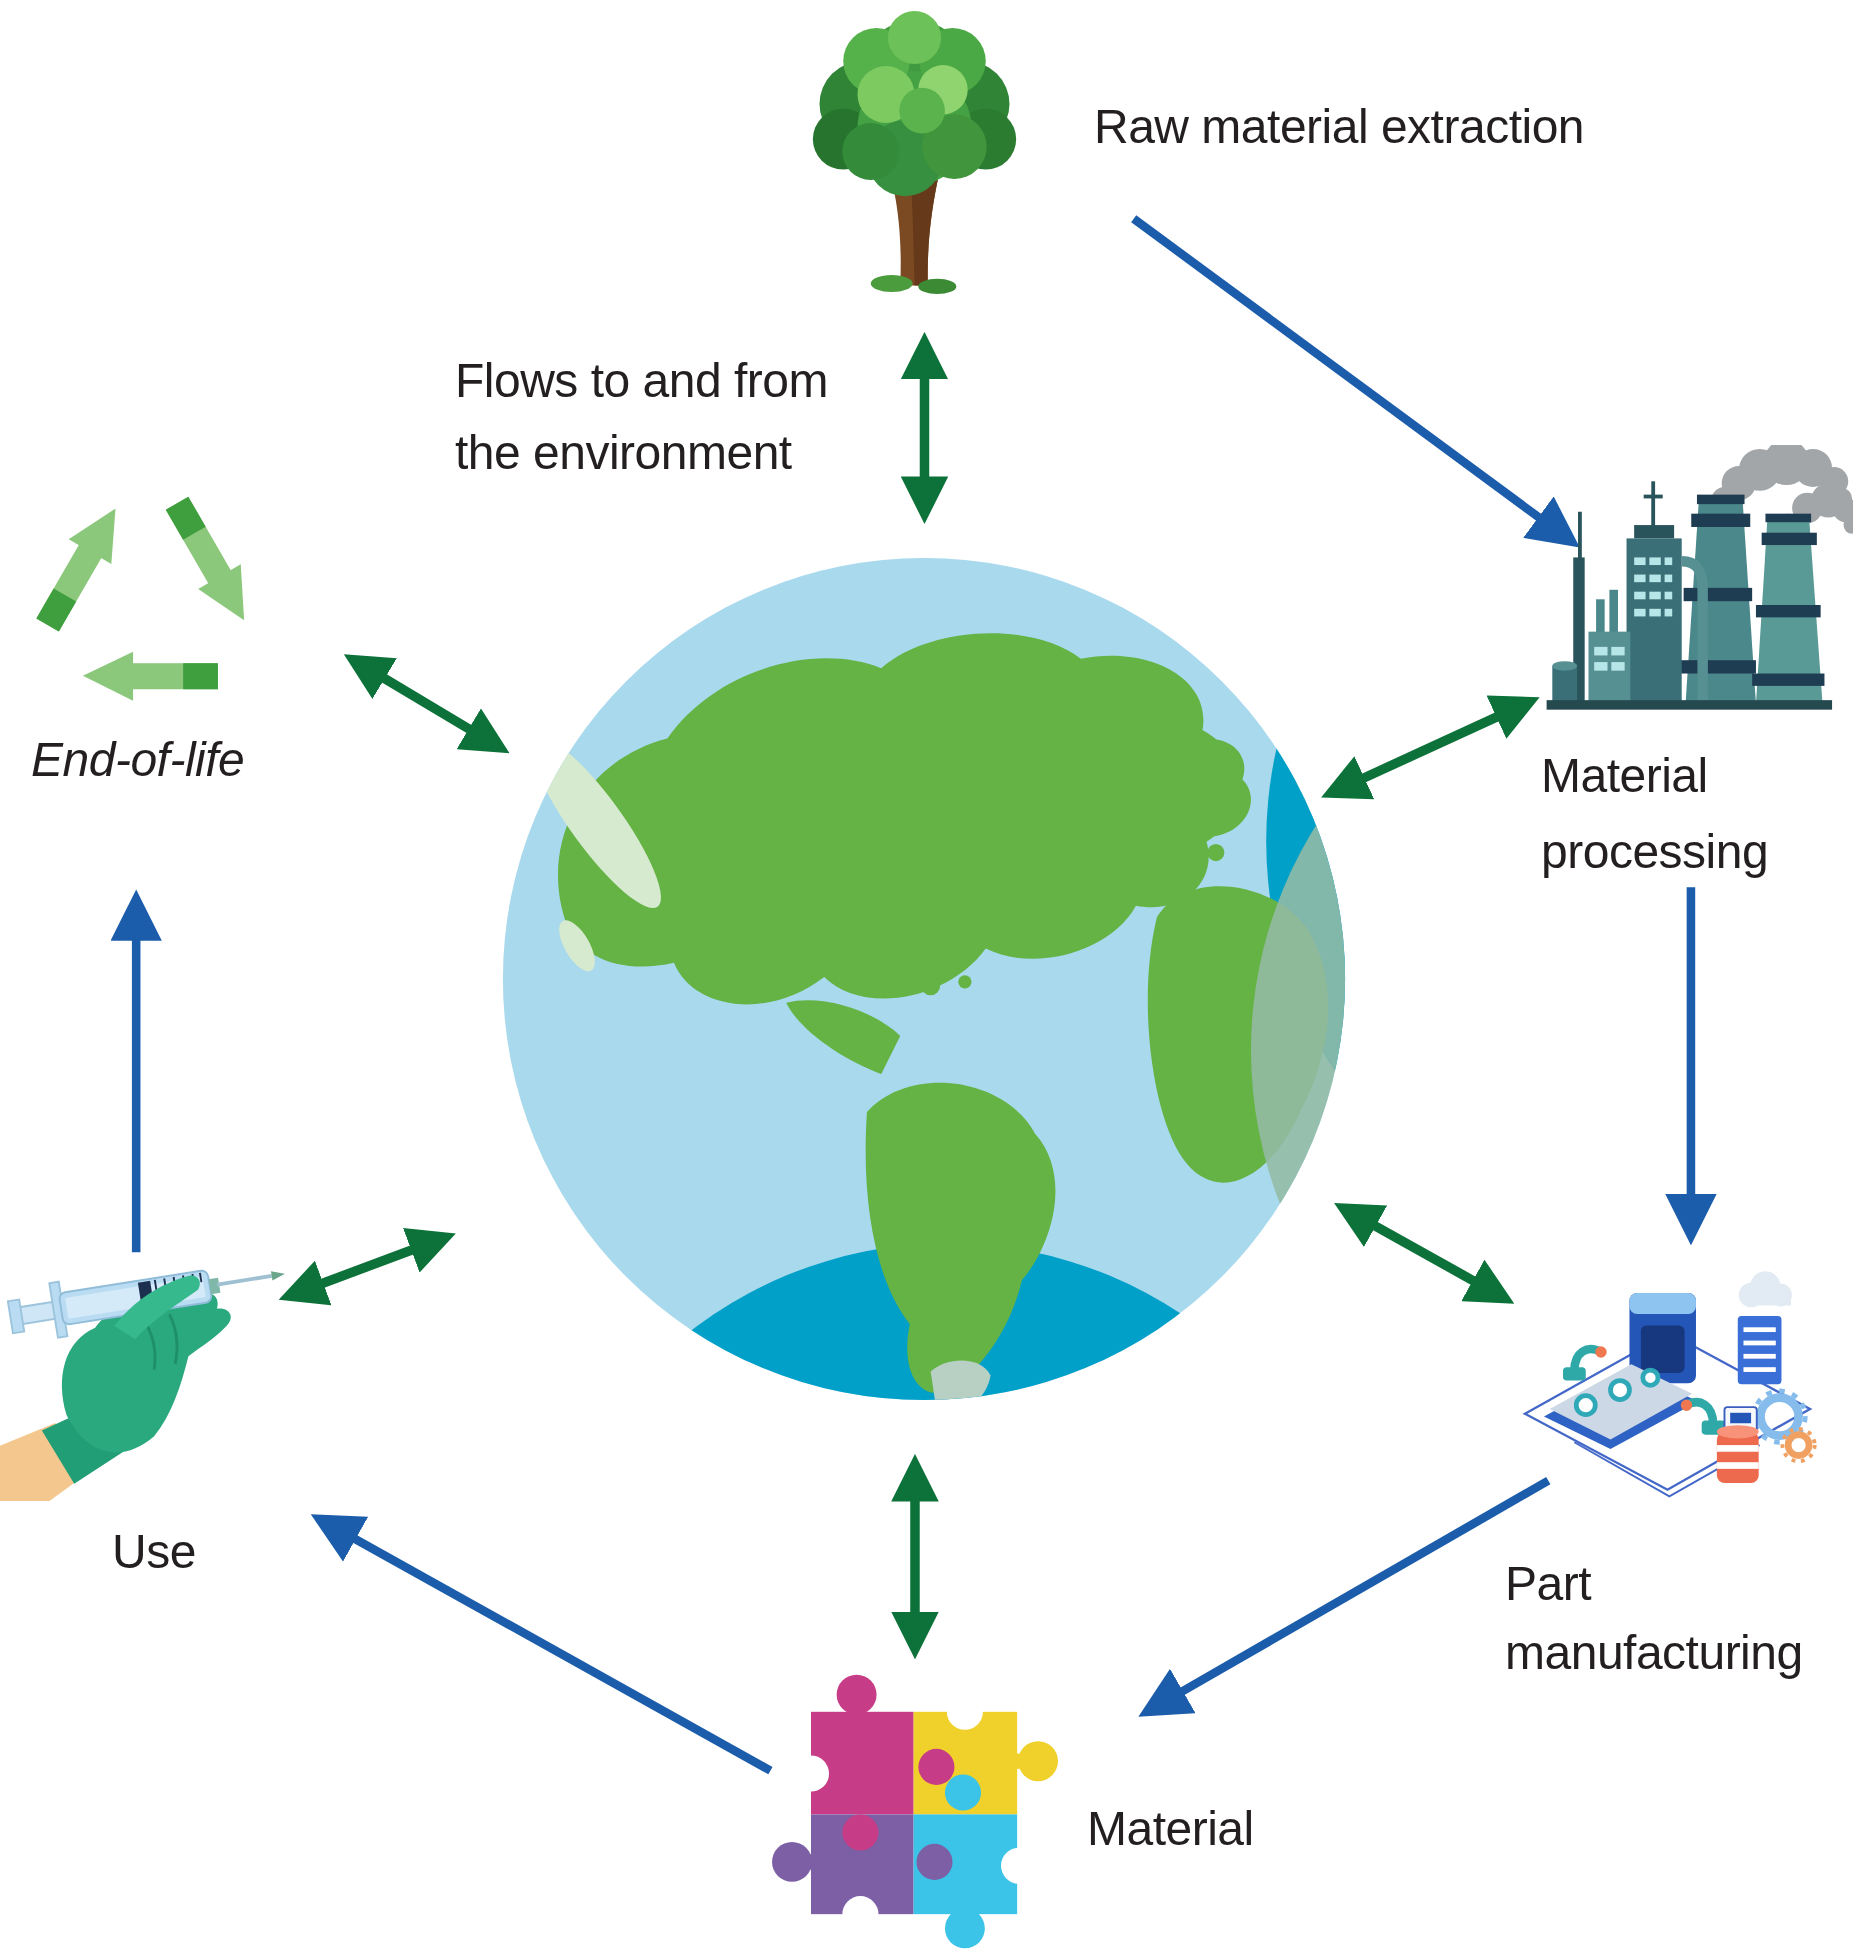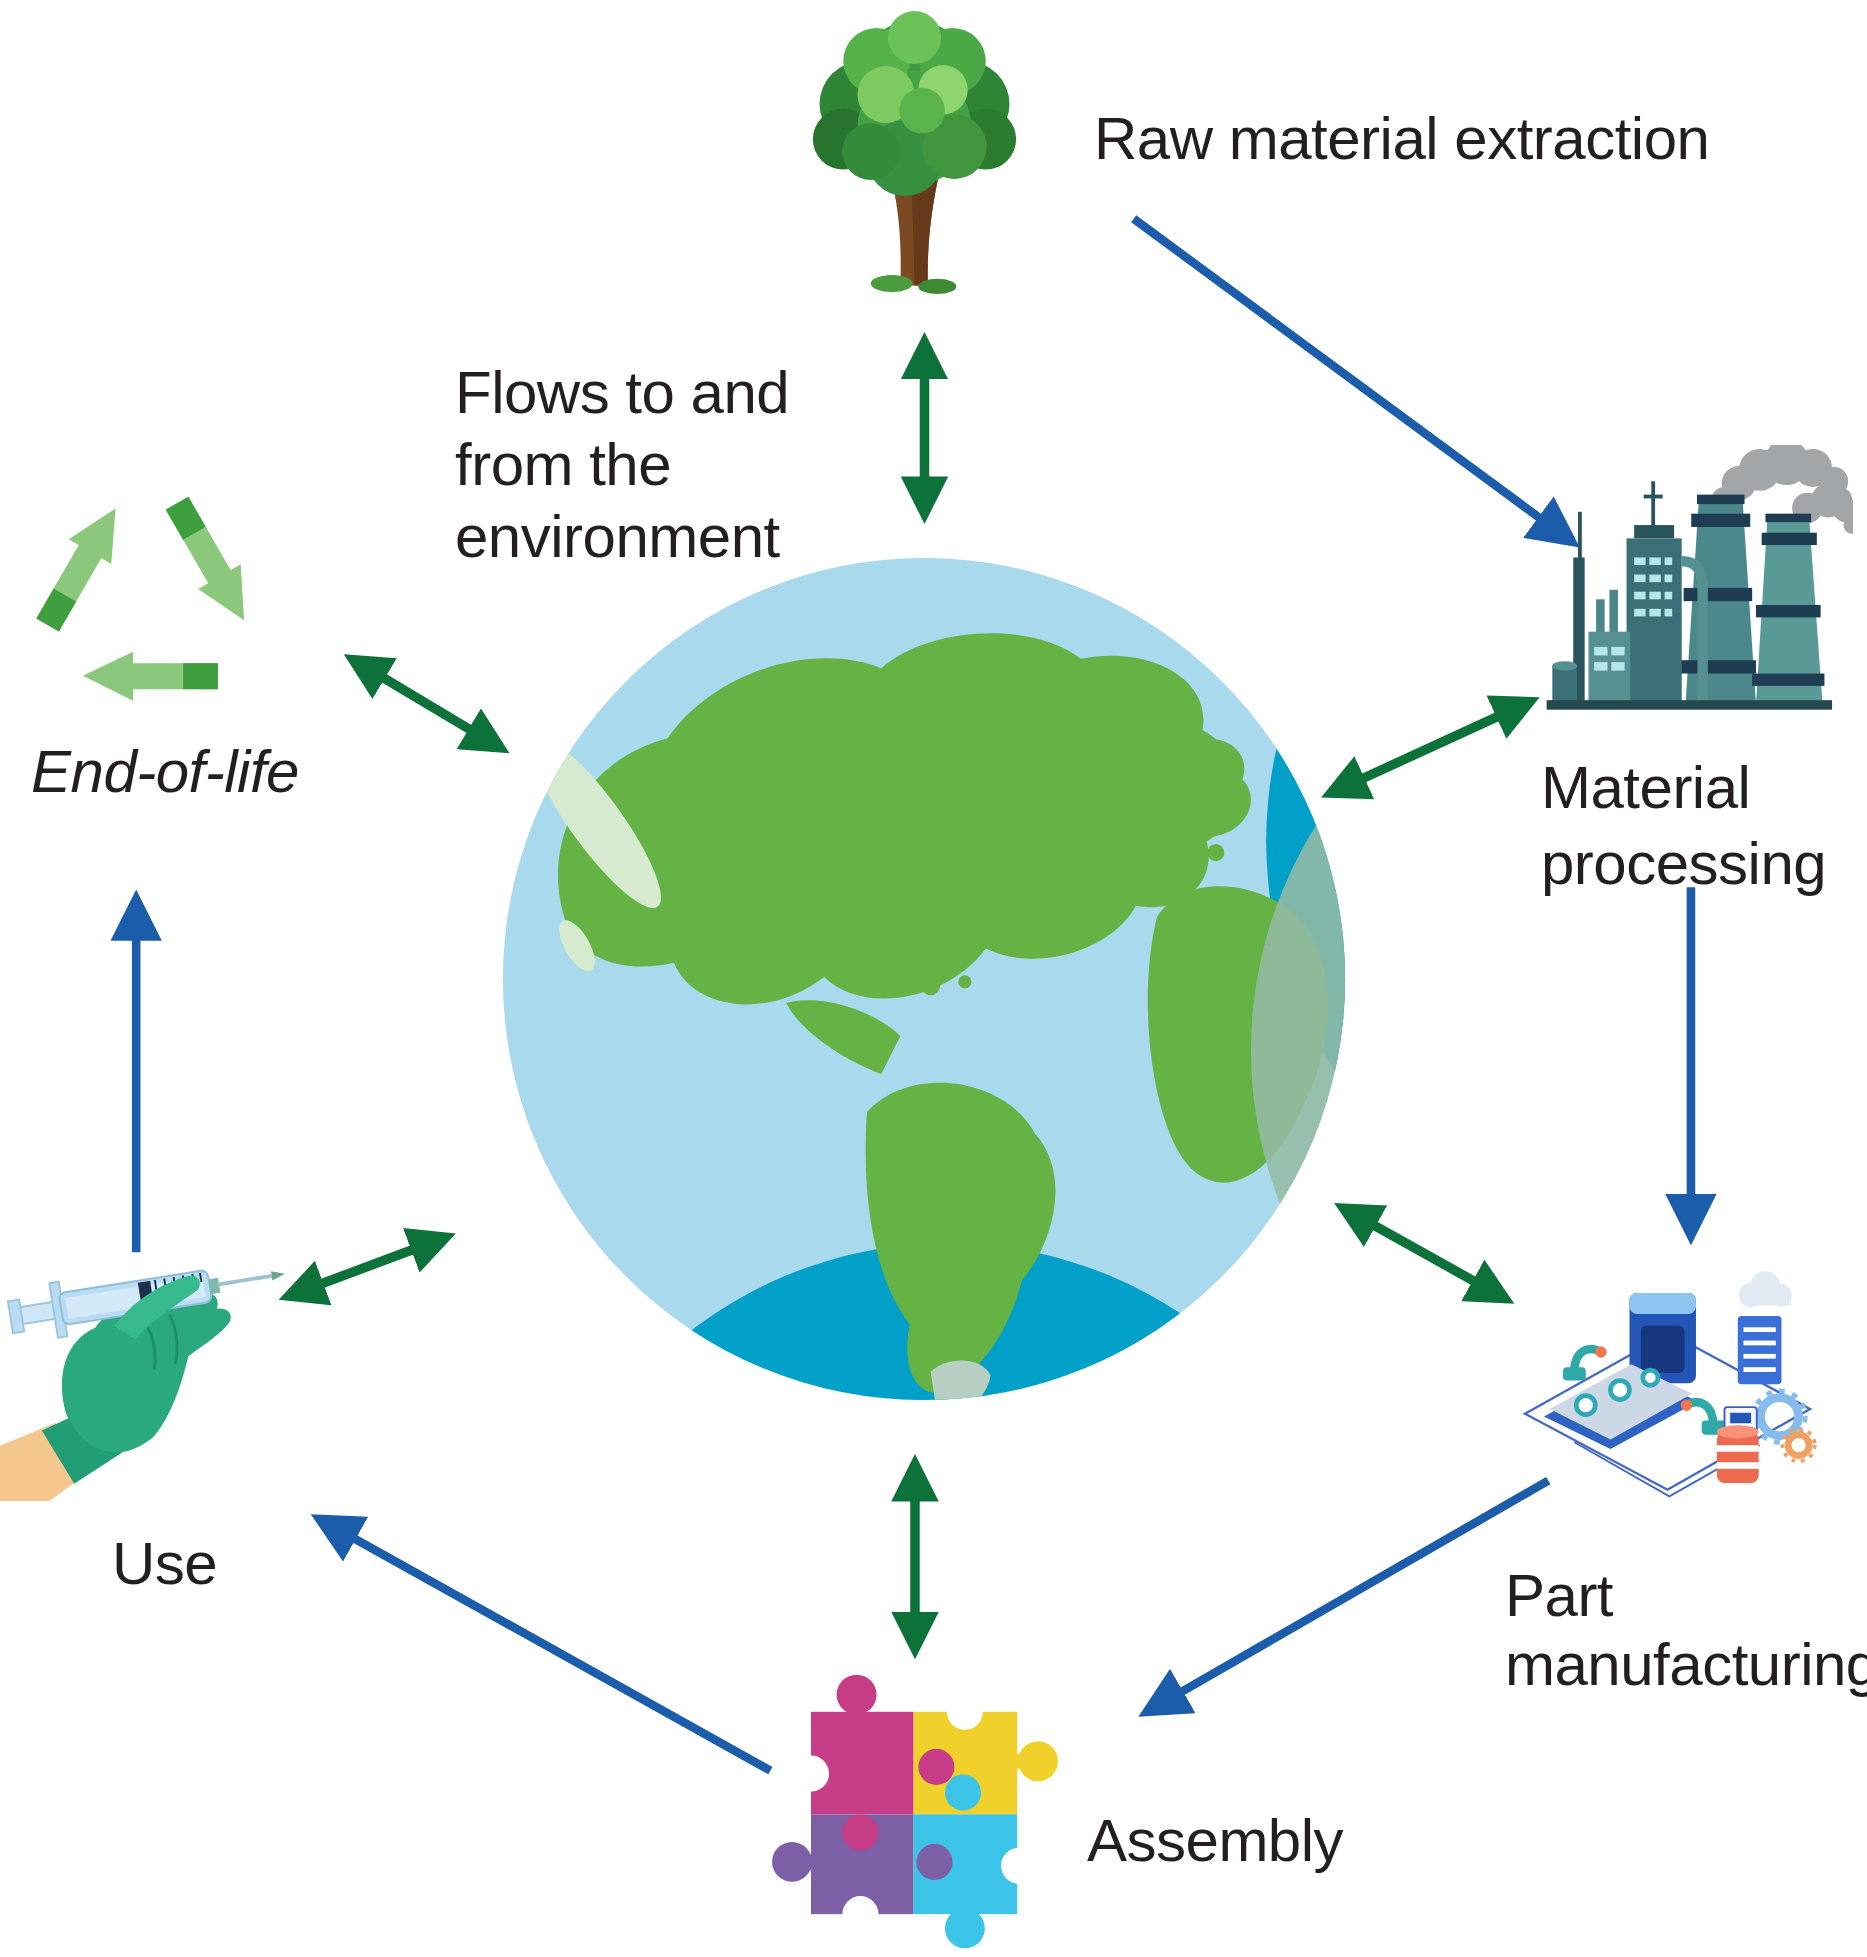--- a/index.html
+++ b/index.html
@@ -7,21 +7,21 @@
     --globe_ocean:#a9d9ec; --globe_land:#65b345; --globe_deep:#00a0c8;
     --globe_shade:#94bba5; --globe_highlight:#d5eacf;
     --puzzle_pink:#c63c86; --puzzle_yellow:#f0d02a; --puzzle_purple:#7c5fa5; --puzzle_cyan:#3bc4e8;
   }
   html,body{margin:0;padding:0;background:#fff;}
   .canvas{position:relative;width:1868px;height:1957px;background:#fff;overflow:hidden;
           font-family:"Liberation Sans", sans-serif;}
   .overlay{position:absolute;left:0;top:0;width:1868px;height:1957px;pointer-events:none;}
   .icon{position:absolute;}
   .icon svg{display:block;width:100%;height:100%;}
-  .label{position:absolute;font-size:60px;line-height:63px;color:var(--text);letter-spacing:-0.5px;margin-top:12px;}
+  .label{position:absolute;font-size:48px;line-height:63px;color:var(--text);letter-spacing:-0.5px;}
   .label.center{text-align:left;}
   .lbl-raw{left:1094px;top:95px;white-space:nowrap;}
   .lbl-flows{left:455px;top:345px;width:447px;line-height:72px;}
   .lbl-eol{left:31px;top:728px;white-space:nowrap;font-style:italic;}
   .lbl-proc{left:1541px;top:738px;width:314px;line-height:76px;}
   .lbl-part{left:1505px;top:1549px;width:371px;line-height:69px;}
   .lbl-use{left:112px;top:1520px;white-space:nowrap;}
   .lbl-asm{left:1087px;top:1797px;white-space:nowrap;}
   .ic-tree{left:772px;top:3.8px;width:285px;height:295px;}
   .ic-recycle{left:19px;top:480px;width:257px;height:243px;}
@@ -305,16 +305,16 @@
       </g>
     </svg>
   </div>
 
   <div class="label lbl-raw">Raw material extraction</div>
   <div class="label lbl-flows">Flows to and from the environment</div>
   <div class="label lbl-eol">End-of-life</div>
   <div class="label center lbl-proc">Material processing</div>
   <div class="label center lbl-part">Part manufacturing</div>
   <div class="label lbl-use">Use</div>
-  <div class="label lbl-asm">Assembly</div>
+  <div class="label lbl-asm">Material</div>
 
 </div>
 
 
 </body></html>

